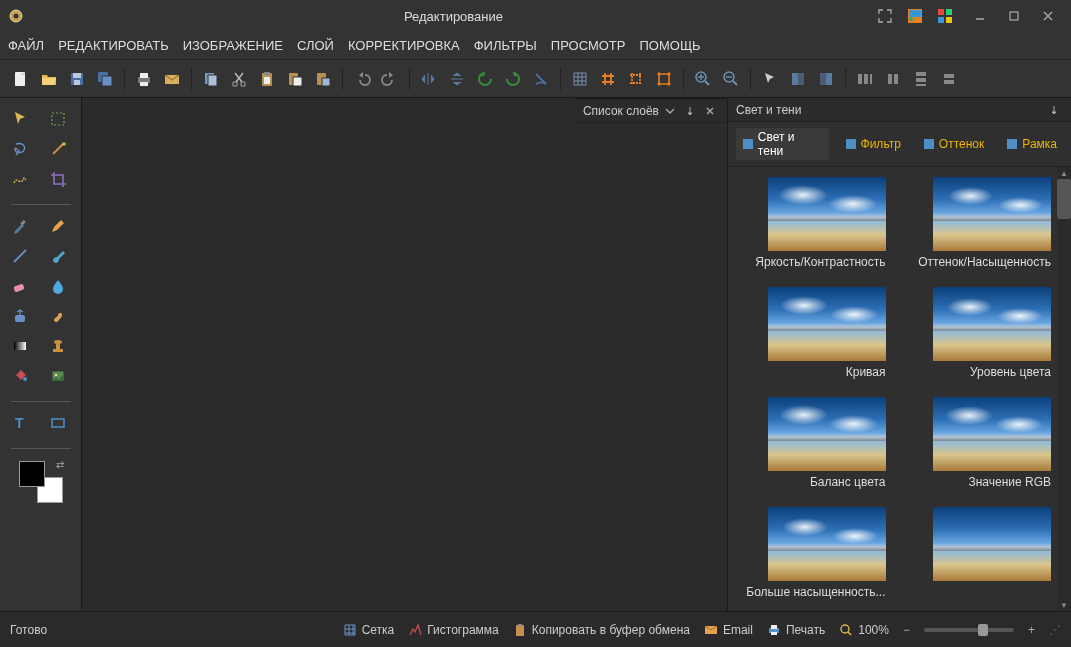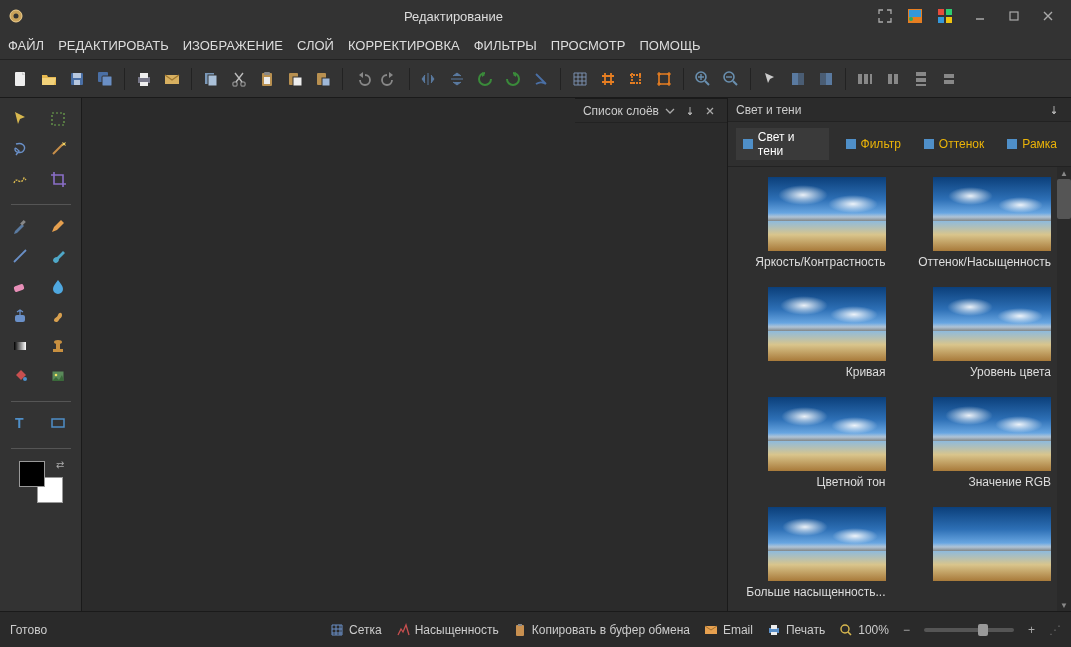--- a/index.html
+++ b/index.html
@@ -742,24 +742,24 @@
         </div>
         <div class="effect-item">
           <div class="effect-thumb">
               <div class="cloud" style="left:14px;top:11px;width:46px;height:18px"></div>
               <div class="cloud" style="left:64px;top:21px;width:46px;height:16px"></div>
             </div>
           <div class="effect-label">Уровень цвета</div>
         </div>
         <div class="effect-item">
           <div class="effect-thumb">
-              <div class="cloud" style="left:13px;top:10px;width:47px;height:19px"></div>
-              <div class="cloud" style="left:63px;top:20px;width:47px;height:17px"></div>
+              <div class="cloud" style="left:11px;top:8px;width:49px;height:20px"></div>
+              <div class="cloud" style="left:61px;top:18px;width:49px;height:18px"></div>
             </div>
-          <div class="effect-label">Цветной тон</div>
+          <div class="effect-label">Баланс цвета</div>
         </div>
         <div class="effect-item">
           <div class="effect-thumb">
               <div class="cloud" style="left:12px;top:9px;width:48px;height:19px"></div>
               <div class="cloud" style="left:62px;top:19px;width:48px;height:17px"></div>
             </div>
           <div class="effect-label">Значение RGB</div>
         </div>
         <div class="effect-item">
           <div class="effect-thumb">
@@ -791,21 +791,21 @@
   <span class="status-item">
     <svg width="14" height="14">
         <path d="M2 2h10v10H2zM2 6h10M2 10h10M6 2v10M10 2v10" stroke="#6a90c8" fill="none"></path>
       </svg>
     <span>Сетка</span>
   </span>
   <span class="status-item">
     <svg width="14" height="14">
         <path d="M2 12l3-6 2 3 3-7 3 10" stroke="#c84f4f" fill="none" stroke-width="1.3"></path>
       </svg>
-    <span>Насыщенность</span>
+    <span>Гистограмма</span>
   </span>
   <span class="status-item">
     <svg width="14" height="14">
         <rect x="3" y="2" width="8" height="11" rx="1" fill="#c89050"></rect>
         <rect x="5" y="1" width="4" height="2" fill="#888"></rect>
       </svg>
     <span>Копировать в буфер обмена</span>
   </span>
   <span class="status-item">
     <svg width="14" height="14">

